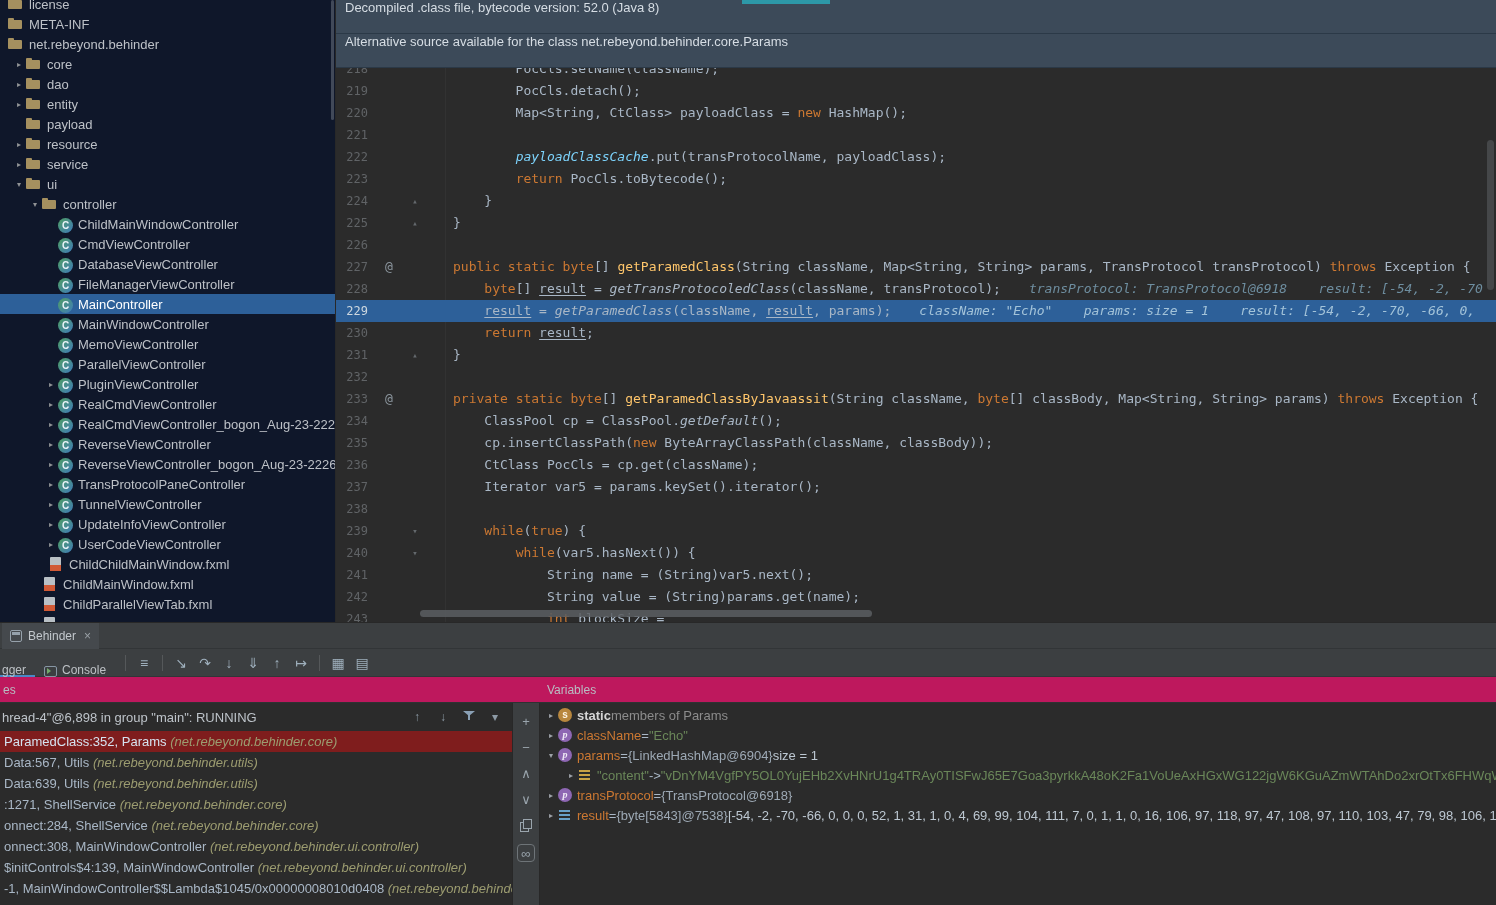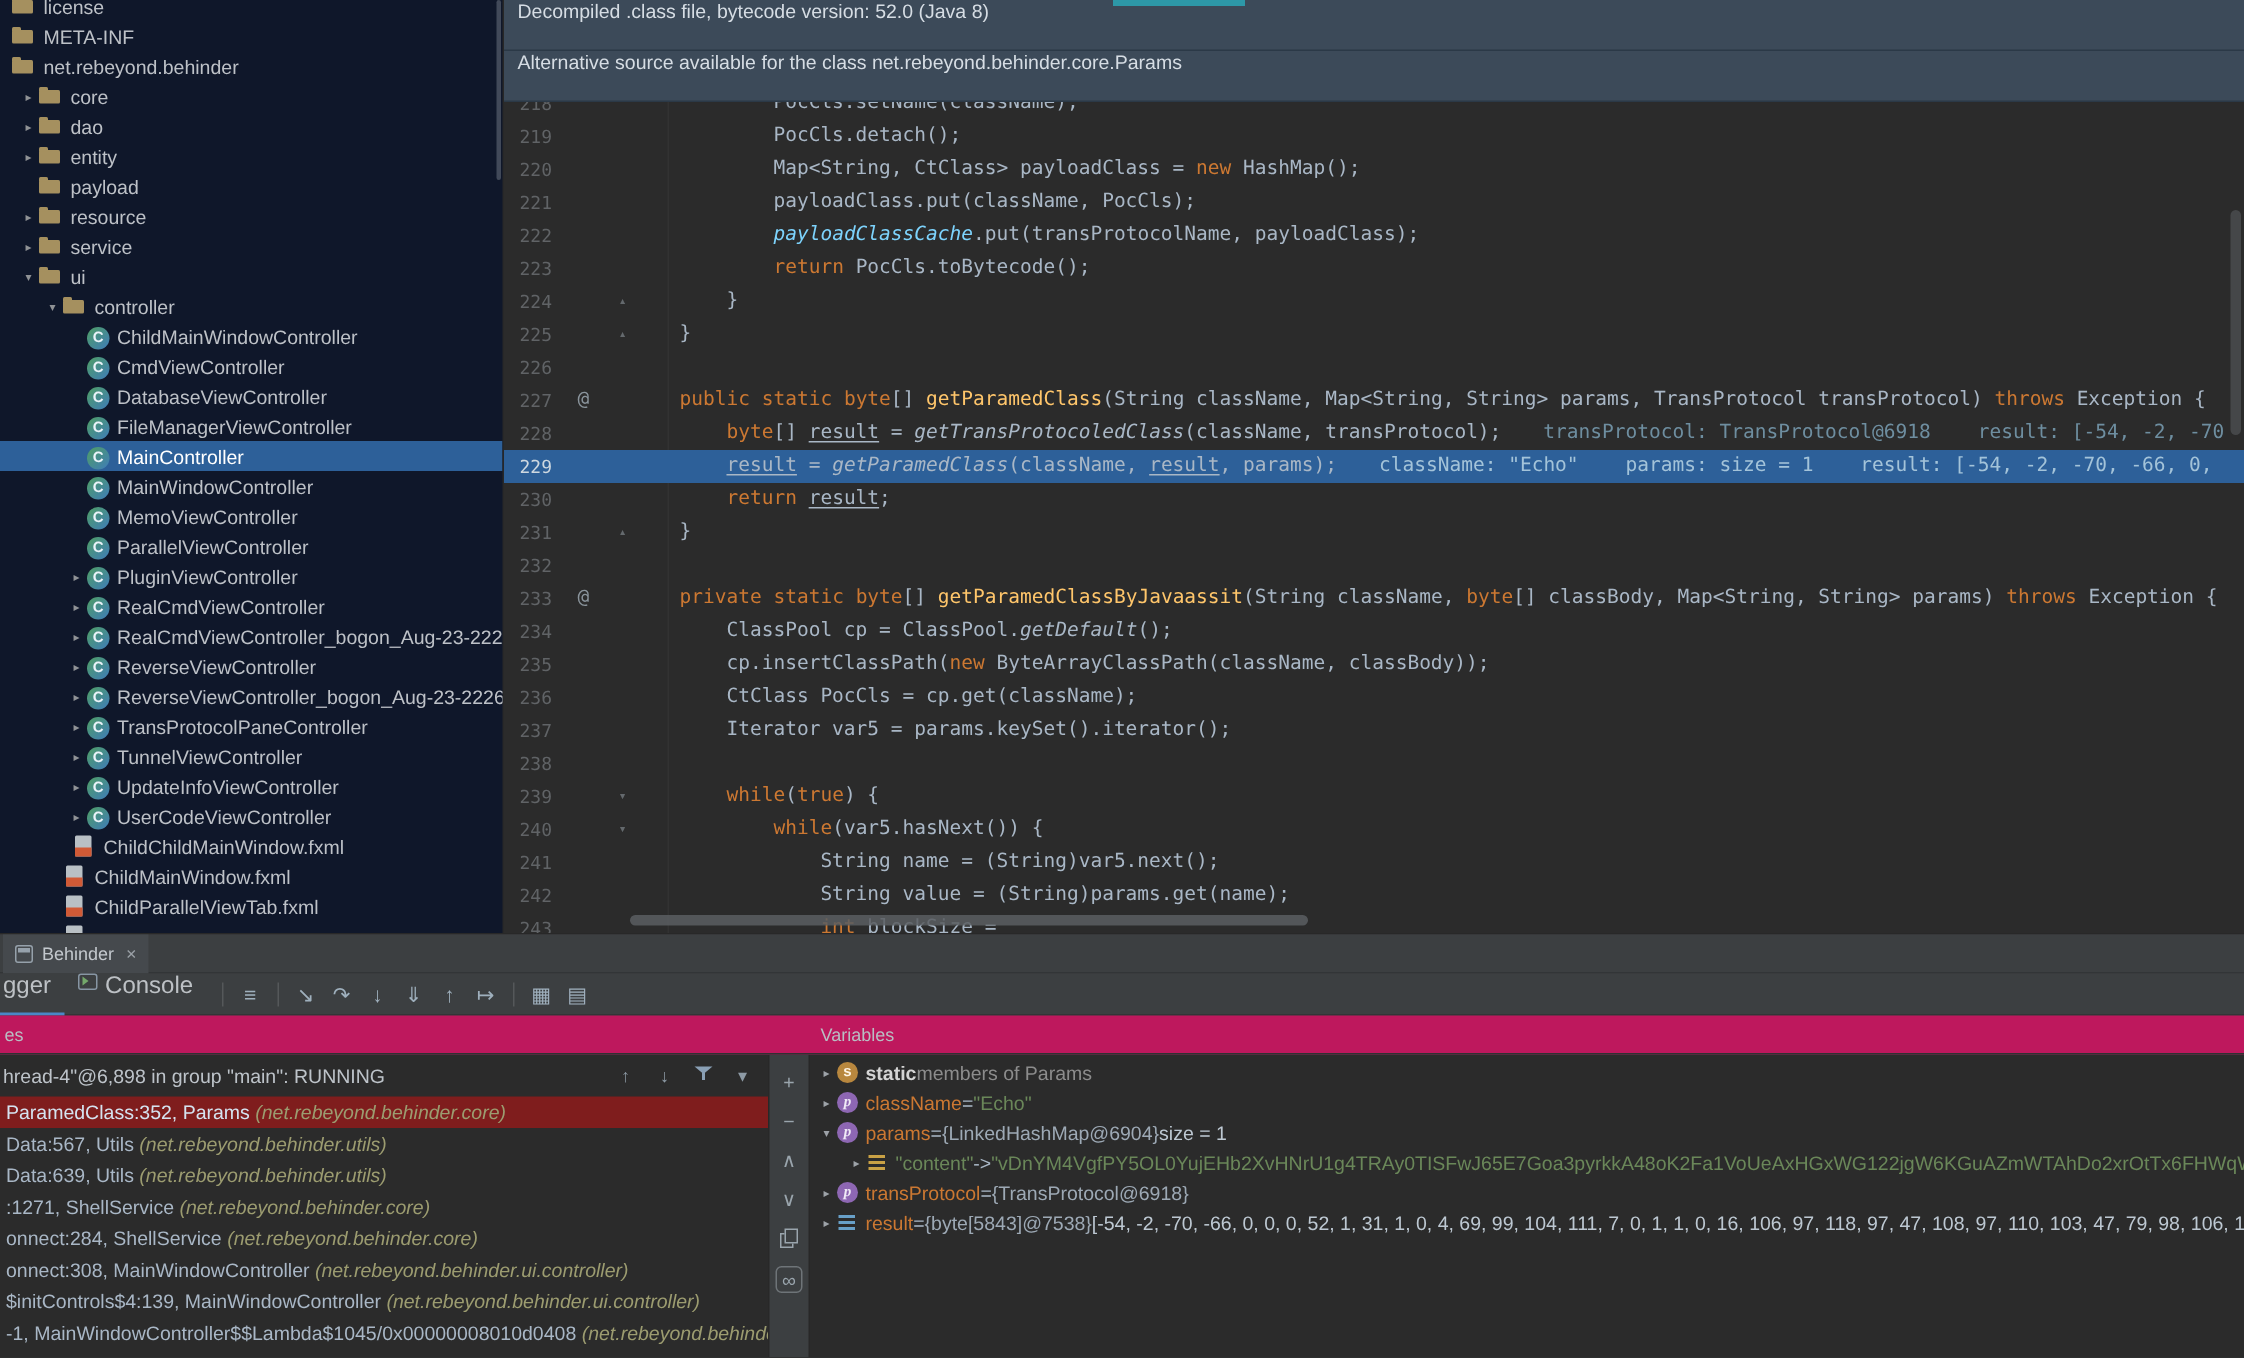--- a/index.html
+++ b/index.html
@@ -33,36 +33,36 @@
 .code-line.exec .lnum{color:#ced8e0}
 .gmark{position:absolute;left:49px;color:#8a949c;font-size:13px}
 .fmark{position:absolute;left:72px;width:14px;text-align:center;color:#64696d;font-size:9px}
 .ltext{position:absolute;left:117px}
 .tk-k{color:#cc7832}
 .tk-d{color:#a9b7c6}
 .tk-m{color:#ffc66b}
 .tk-f{color:#7dd3fc;font-style:italic}
 .tk-sc{color:#a9b7c6;font-style:italic}
 .tk-u{text-decoration:underline;text-underline-offset:2px}
-.tk-h{color:#6e8ea0;}
+.tk-h{color:#6e8ea0;font-style:italic}
 .code-line.exec .tk-h{color:#a3c3d9}
 .hint{margin-left:28px}
 .h-scrollbar{position:absolute;top:610px;left:84px;width:452px;height:7px;background:#5a5e62;border-radius:4px;opacity:.85}
 .v-scrollbar{position:absolute;right:2px;top:140px;width:7px;height:150px;background:#565a5e;border-radius:4px;opacity:.6}
 .tab-accent{position:absolute;left:406px;top:0;width:88px;height:4px;background:#2d98a8}
 
 
 #bottom-panel{position:absolute;left:0;top:622px;width:1496px;height:283px;background:#3c3f41;border-top:1px solid #282828;display:flex;flex-direction:column}
 .tool-tabbar{height:26px;background:#3c3f41;display:flex;align-items:center;padding-left:2px;border-bottom:1px solid #323537;flex:none}
 .tool-tab{height:26px;display:flex;align-items:center;gap:6px;padding:0 8px;background:#45494d;color:#c3c8cd;font-size:12px}
 .win-icon{width:12px;height:12px;border:1px solid #96a1ab;border-radius:2px;position:relative;display:inline-block}
 .win-icon::before{content:"";position:absolute;left:1px;right:1px;top:1px;height:3px;background:#96a1ab}
 .tab-close{color:#9aa0a6;font-size:12px;margin-left:2px}
 .debug-toolbar{height:28px;background:#3c3f41;display:flex;align-items:center;border-bottom:1px solid #323537;flex:none}
-.dbg-tab{height:28px;display:flex;align-items:flex-start;padding:0 9px;font-size:16px;color:#bdc1c5}
+.dbg-tab{height:28px;display:flex;align-items:flex-end;padding:0 9px;font-size:12px;color:#bdc1c5}
 .dbg-tab.active{box-shadow:inset 0 -2px 0 #4a88c7;padding-left:2px}
 .console-icon{width:13px;height:11px;border:1px solid #8796a4;border-radius:2px;position:relative;display:inline-block;margin-right:5px}
 .console-icon::before{content:"";position:absolute;left:2px;top:1px;border-left:4px solid #74a86b;border-top:3px solid transparent;border-bottom:3px solid transparent}
 #dbg-icons{display:flex;align-items:center;margin-left:4px}
 .tb-ic{width:24px;text-align:center;color:#9fb0bd;font-size:14px;cursor:default}
 .tb-ic.small{width:26px;font-size:12px;color:#8d9aa5}
 .tb-sep{width:1px;height:16px;background:#55585a;margin:0 6px;display:inline-block}
 .panel-headers{position:relative;height:26px;background:#be185d;border-bottom:1px solid #2f3132;font-size:12px;color:#b9bec3;flex:none}
 .frames-header{position:absolute;left:3px;top:6px}
 .vars-header{position:absolute;left:547px;top:6px}
@@ -274,21 +274,21 @@
     <div class="banner">
       <span>Decompiled .class file, bytecode version: 52.0 (Java 8)</span>
     </div>
     <div class="banner">
       <span>Alternative source available for the class net.rebeyond.behinder.core.Params</span>
     </div>
     <div id="editor-code">
         <div class="code-line" style="top: -10px;"><span class="lnum">218</span><span class="ltext"><span class="tk-d">        PocCls.setName(className);</span></span></div>
         <div class="code-line" style="top: 12px;"><span class="lnum">219</span><span class="ltext"><span class="tk-d">        PocCls.detach();</span></span></div>
         <div class="code-line" style="top: 34px;"><span class="lnum">220</span><span class="ltext"><span class="tk-d">        Map&lt;String, CtClass&gt; payloadClass = </span><span class="tk-k">new</span><span class="tk-d"> HashMap();</span></span></div>
-        <div class="code-line" style="top: 56px;"><span class="lnum">221</span><span class="ltext"><span class="tk-d">        payloadClass.put(className, PocCls);</span></span></div>
+        <div class="code-line" style="top: 56px;"><span class="lnum">221</span></div>
         <div class="code-line" style="top: 78px;"><span class="lnum">222</span><span class="ltext"><span class="tk-d">        </span><span class="tk-f">payloadClassCache</span><span class="tk-d">.put(transProtocolName, payloadClass);</span></span></div>
         <div class="code-line" style="top: 100px;"><span class="lnum">223</span><span class="ltext"><span class="tk-d">        </span><span class="tk-k">return</span><span class="tk-d"> PocCls.toBytecode();</span></span></div>
         <div class="code-line" style="top: 122px;"><span class="lnum">224</span><span class="fmark">▴</span><span class="ltext"><span class="tk-d">    }</span></span></div>
         <div class="code-line" style="top: 144px;"><span class="lnum">225</span><span class="fmark">▴</span><span class="ltext"><span class="tk-d">}</span></span></div>
         <div class="code-line" style="top: 166px;"><span class="lnum">226</span><span class="ltext"></span></div>
         <div class="code-line" style="top: 188px;"><span class="lnum">227</span><span class="gmark">@</span><span class="ltext"><span class="tk-k">public</span><span class="tk-d"> </span><span class="tk-k">static</span><span class="tk-d"> </span><span class="tk-k">byte</span><span class="tk-d">[] </span><span class="tk-m">getParamedClass</span><span class="tk-d">(String className, Map&lt;String, String&gt; params, TransProtocol transProtocol) </span><span class="tk-k">throws</span><span class="tk-d"> Exception {</span></span></div>
         <div class="code-line" style="top: 210px;"><span class="lnum">228</span><span class="ltext"><span class="tk-d">    </span><span class="tk-k">byte</span><span class="tk-d">[] </span><span class="tk-d tk-u">result</span><span class="tk-d"> = </span><span class="tk-sc">getTransProtocoledClass</span><span class="tk-d">(className, transProtocol);</span><span class="tk-h hint">transProtocol: TransProtocol@6918    result: [-54, -2, -70</span></span></div>
         <div class="code-line exec" style="top: 232px;"><span class="lnum">229</span><span class="ltext"><span class="tk-d">    </span><span class="tk-d tk-u">result</span><span class="tk-d"> = </span><span class="tk-sc">getParamedClass</span><span class="tk-d">(className, </span><span class="tk-d tk-u">result</span><span class="tk-d">, params);</span><span class="tk-h hint">className: "Echo"    params: size = 1    result: [-54, -2, -70, -66, 0,</span></span></div>
         <div class="code-line" style="top: 254px;"><span class="lnum">230</span><span class="ltext"><span class="tk-d">    </span><span class="tk-k">return</span><span class="tk-d"> </span><span class="tk-d tk-u">result</span><span class="tk-d">;</span></span></div>
         <div class="code-line" style="top: 276px;"><span class="lnum">231</span><span class="fmark">▴</span><span class="ltext"><span class="tk-d">}</span></span></div>

